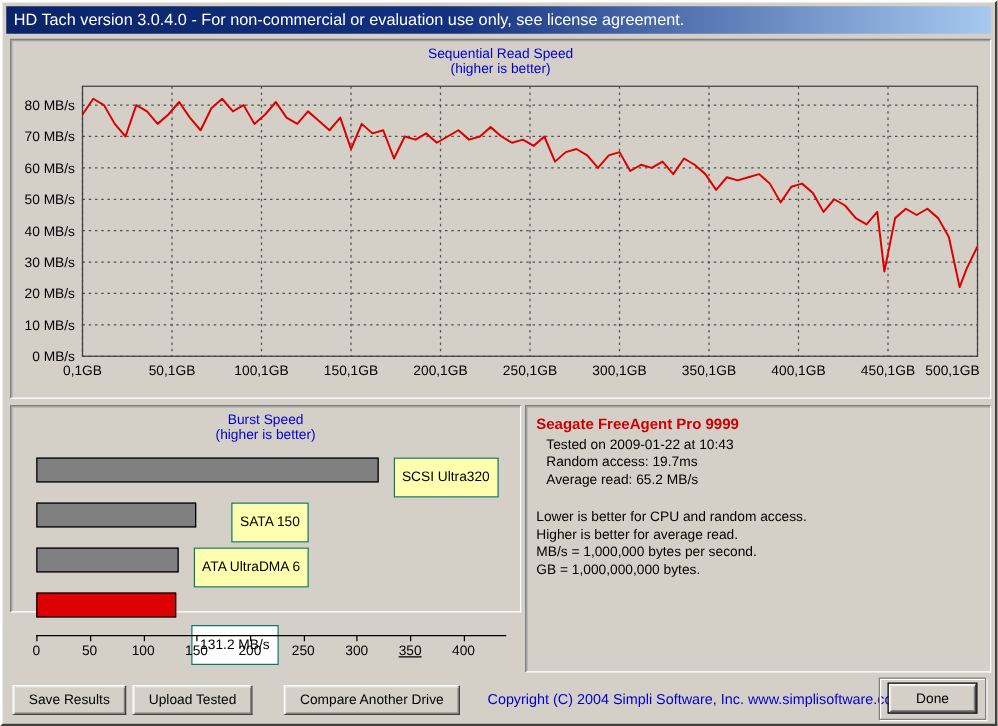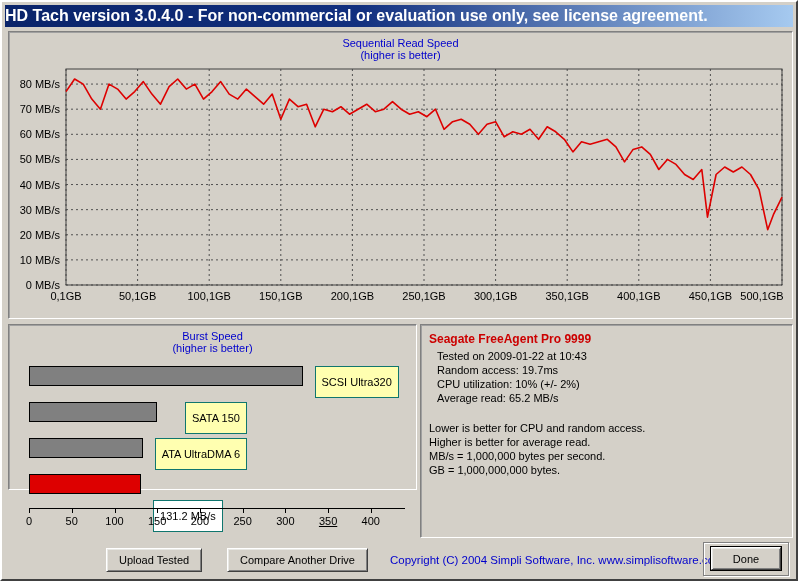--- a/index.html
+++ b/index.html
@@ -10,22 +10,22 @@
     background: #d4d0c8;
   }
   .window {
     position: relative; width: 798px; height: 581px;
     background: #d4d0c8;
     border: 2px solid; border-color: #ffffff #404040 #404040 #ffffff;
   }
   .titlebar {
     position: absolute; left: 3px; top: 3px; width: 788px; height: 22px;
     background: linear-gradient(90deg, #0a246a 0%, #12307f 45%, #a6caf0 100%);
-    color: #ffffff; font-weight: bold; font-size: 16px; line-height: 22px;
-    white-space: nowrap; overflow: hidden;
+    color: #ffffff; font-weight: normal; font-size: 13px; line-height: 22px;
+    padding-left: 6px; white-space: nowrap; overflow: hidden;
   }
   .panel {
     position: absolute; background: #d4d0c8;
     border: 1px solid; border-color: #808080 #ffffff #ffffff #808080;
     box-shadow: inset 1px 1px 0 #a0a0a0;
   }
   .main-panel  { left: 6px;   top: 29px;  width: 785px; height: 288px; }
   .burst-panel { left: 6px;   top: 322px; width: 409px; height: 166px; }
   .info-panel  { left: 418px; top: 322px; width: 373px; height: 214px; padding: 6px 8px; }
 
@@ -157,30 +157,30 @@
         <div class="bticklabel" style="left: 290.1px; top: 157px; text-decoration: underline;">350</div>
         <div class="btick" style="left: 345.8px; top: 150px;"></div>
         <div class="bticklabel" style="left: 332.8px; top: 157px;">400</div>
       </div>
   </div>
 
   <div class="panel info-panel">
     <div class="drive-name">Seagate FreeAgent Pro 9999</div>
     <div class="stat">Tested on 2009-01-22 at 10:43</div>
     <div class="stat">Random access: 19.7ms</div>
-    <div class="stat">CPU utilization: 10% (+/- 2%)</div>
     <div class="stat">Average read: 65.2 MB/s</div>
     <div class="notes">
       <div class="note">Lower is better for CPU and random access.</div>
       <div class="note">Higher is better for average read.</div>
       <div class="note">MB/s = 1,000,000 bytes per second.</div>
       <div class="note">GB = 1,000,000,000 bytes.</div>
     </div>
   </div>
 
+  <button class="btn save">Save Results</button>
   <button class="btn upload">Upload Tested</button>
   <button class="btn compare">Compare Another Drive</button>
   <div class="copyright">Copyright (C) 2004 Simpli Software, Inc.  www.simplisoftware.com</div>
   <div class="done-frame">
     <button class="btn done">Done</button>
   </div>
 
 </div>
 
 </body></html>

